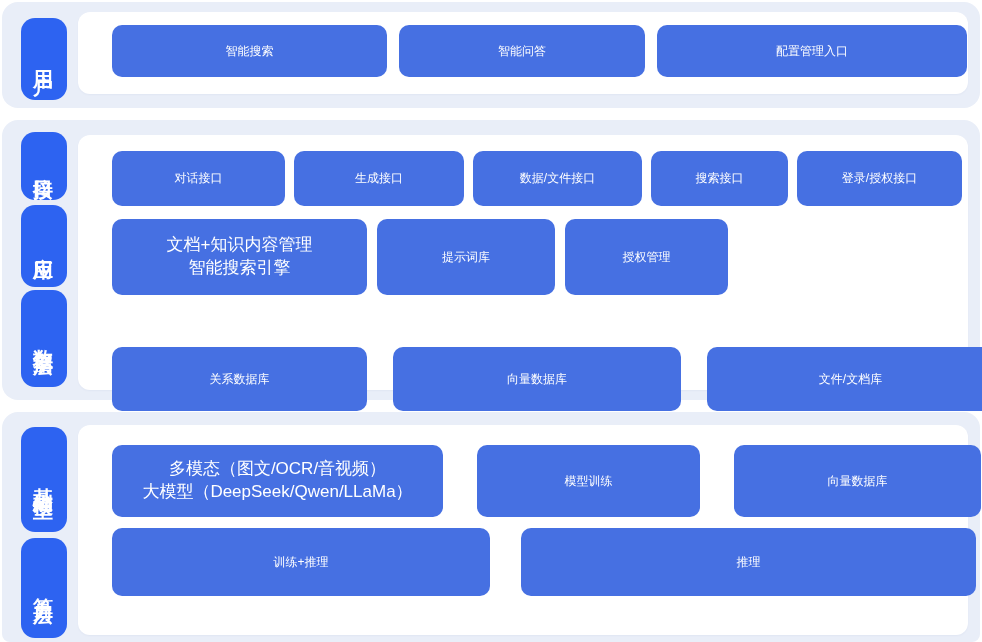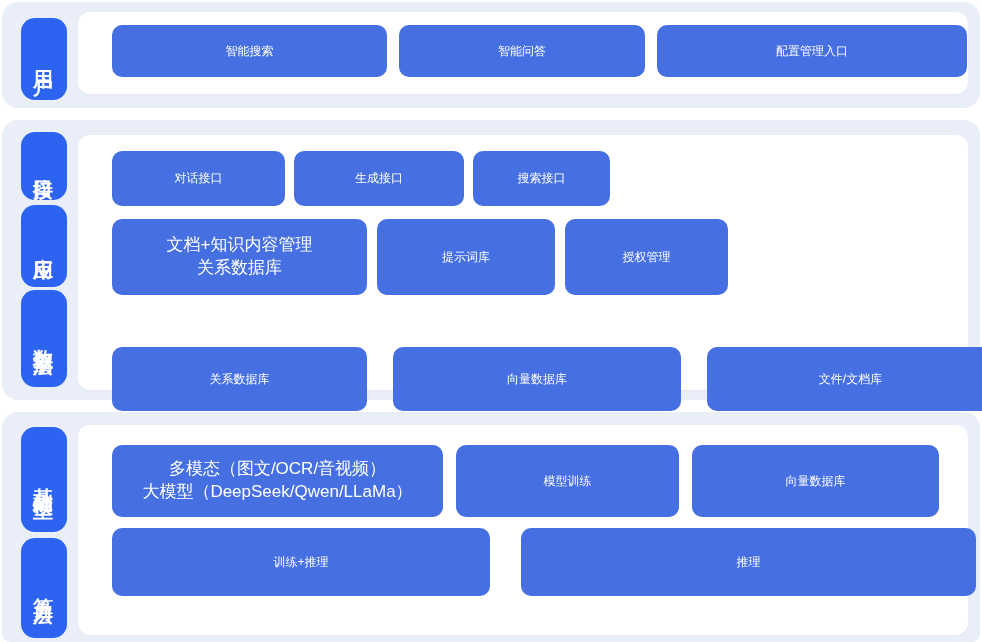--- a/index.html
+++ b/index.html
@@ -37,21 +37,21 @@
   }
   .sec-user .panel { top:10px; height:82px; }
   .sec-mid  .panel { top:15px; height:255px; }
   .sec-bot  .panel { top:13px; height:210px; }
 
   .row { position:absolute; left:34px; display:flex; }
   .row-user        { top:13px;  height:52px; gap:12px; }
   .row-interface   { top:16px;  height:55px; gap:9px;  }
   .row-application { top:84px;  height:76px; gap:10px; }
   .row-data        { top:176px; height:64px; gap:26px;margin-top:36px;  }
-  .row-foundation  { top:20px;  height:72px; gap:13px; }
+  .row-foundation  { top:20px;  height:72px; gap:34px; }
   .row-compute     { top:103px; height:68px; gap:31px; }
 
   .node {
     background:#4670e2; border-radius:10px;
     color:#fff; font-size:12px; line-height:1.4;
     display:flex; align-items:center; justify-content:center;
     text-align:center; white-space:pre-line; flex:0 0 auto;
   }
   .node.small { font-size:17px; line-height:1.35; }
 </style>
@@ -73,25 +73,27 @@
 
   <div class="section sec-mid">
     <div class="pill pill-interface">接口</div>
     <div class="pill pill-application">应用</div>
     <div class="pill pill-data">数据层</div>
 
     <div class="panel">
       <div class="row row-interface">
         <div class="node" style="width:173px">对话接口</div>
         <div class="node" style="width:170px">生成接口</div>
+        <div class="node" style="width:169px">数据/文件接口</div>
         <div class="node" style="width:137px">搜索接口</div>
+        <div class="node" style="width:165px">登录/授权接口</div>
       </div>
       <div class="row row-application">
         <div class="node small" style="width:255px">文档+知识内容管理
-关系数据库</div>
+智能搜索引擎</div>
         <div class="node" style="width:178px">提示词库</div>
         <div class="node" style="width:163px">授权管理</div>
       </div>
       <div class="row row-data">
         <div class="node" style="width:255px">关系数据库</div>
         <div class="node" style="width:288px">向量数据库</div>
         <div class="node" style="width:287px">文件/文档库</div>
       </div>
     </div>
   </div>

